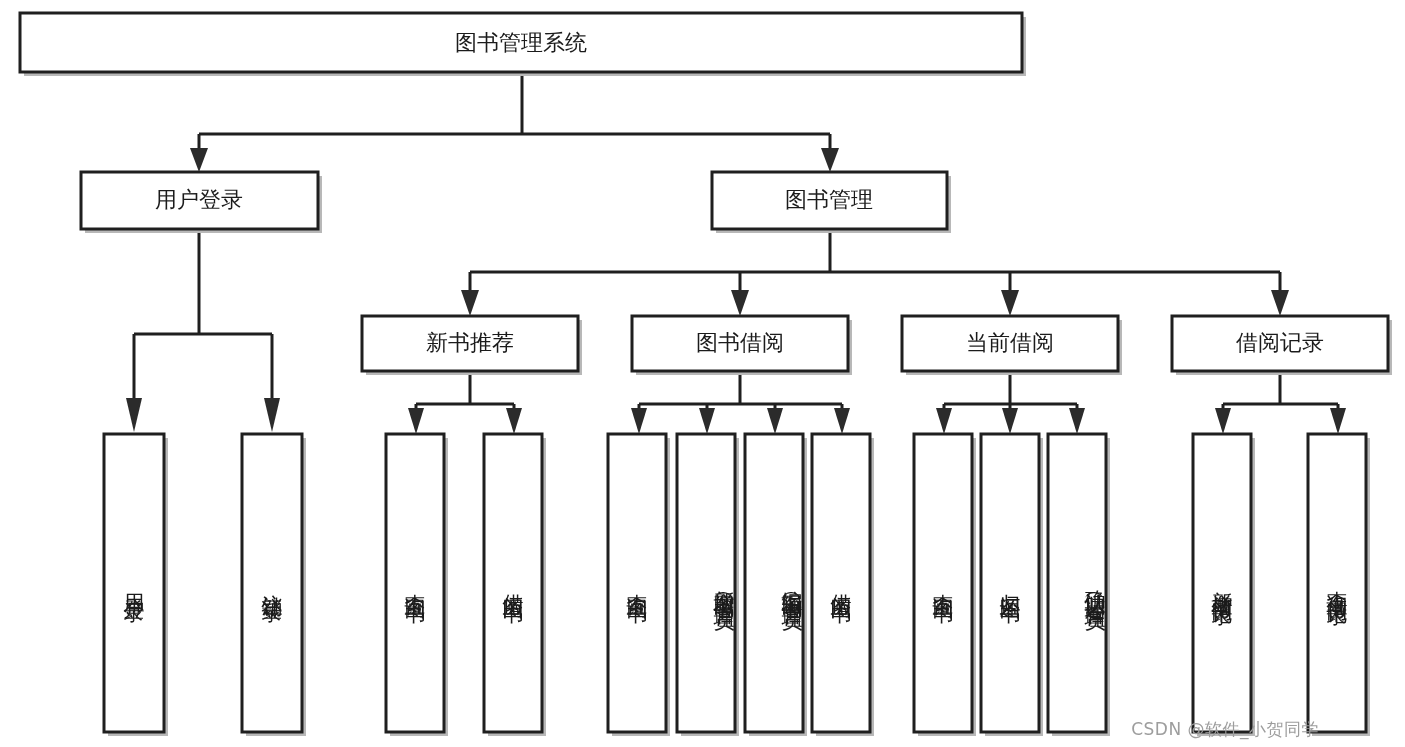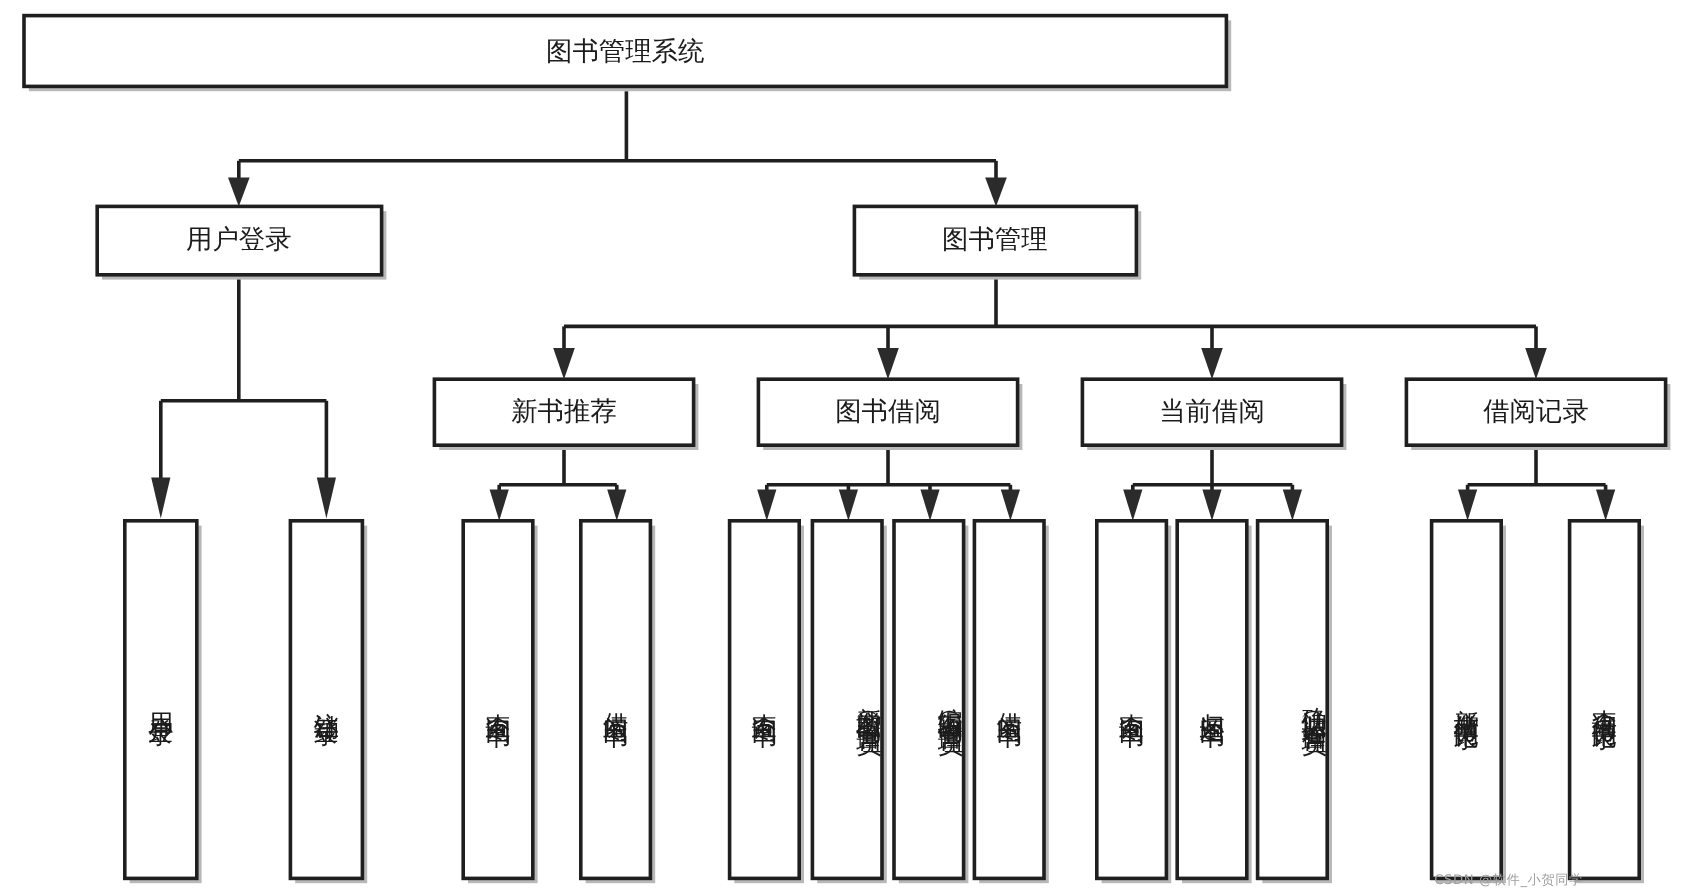--- a/index.html
+++ b/index.html
@@ -62,21 +62,21 @@
     justify-content: center;
     text-align: center;
     white-space: pre;
     pointer-events: none;
   }
   .watermark {
     position: absolute;
     right: 10px;
     bottom: 6px;
     font-family: "DejaVu Sans", "Liberation Sans", sans-serif;
-    font-size: 11px;
+    font-size: 17px;
     color: #9d9d9d;
     white-space: nowrap;
     letter-spacing: 0.5px;
   }
 </style>
 </head>
 <body>
 
 <div id="diagram-root">
 

